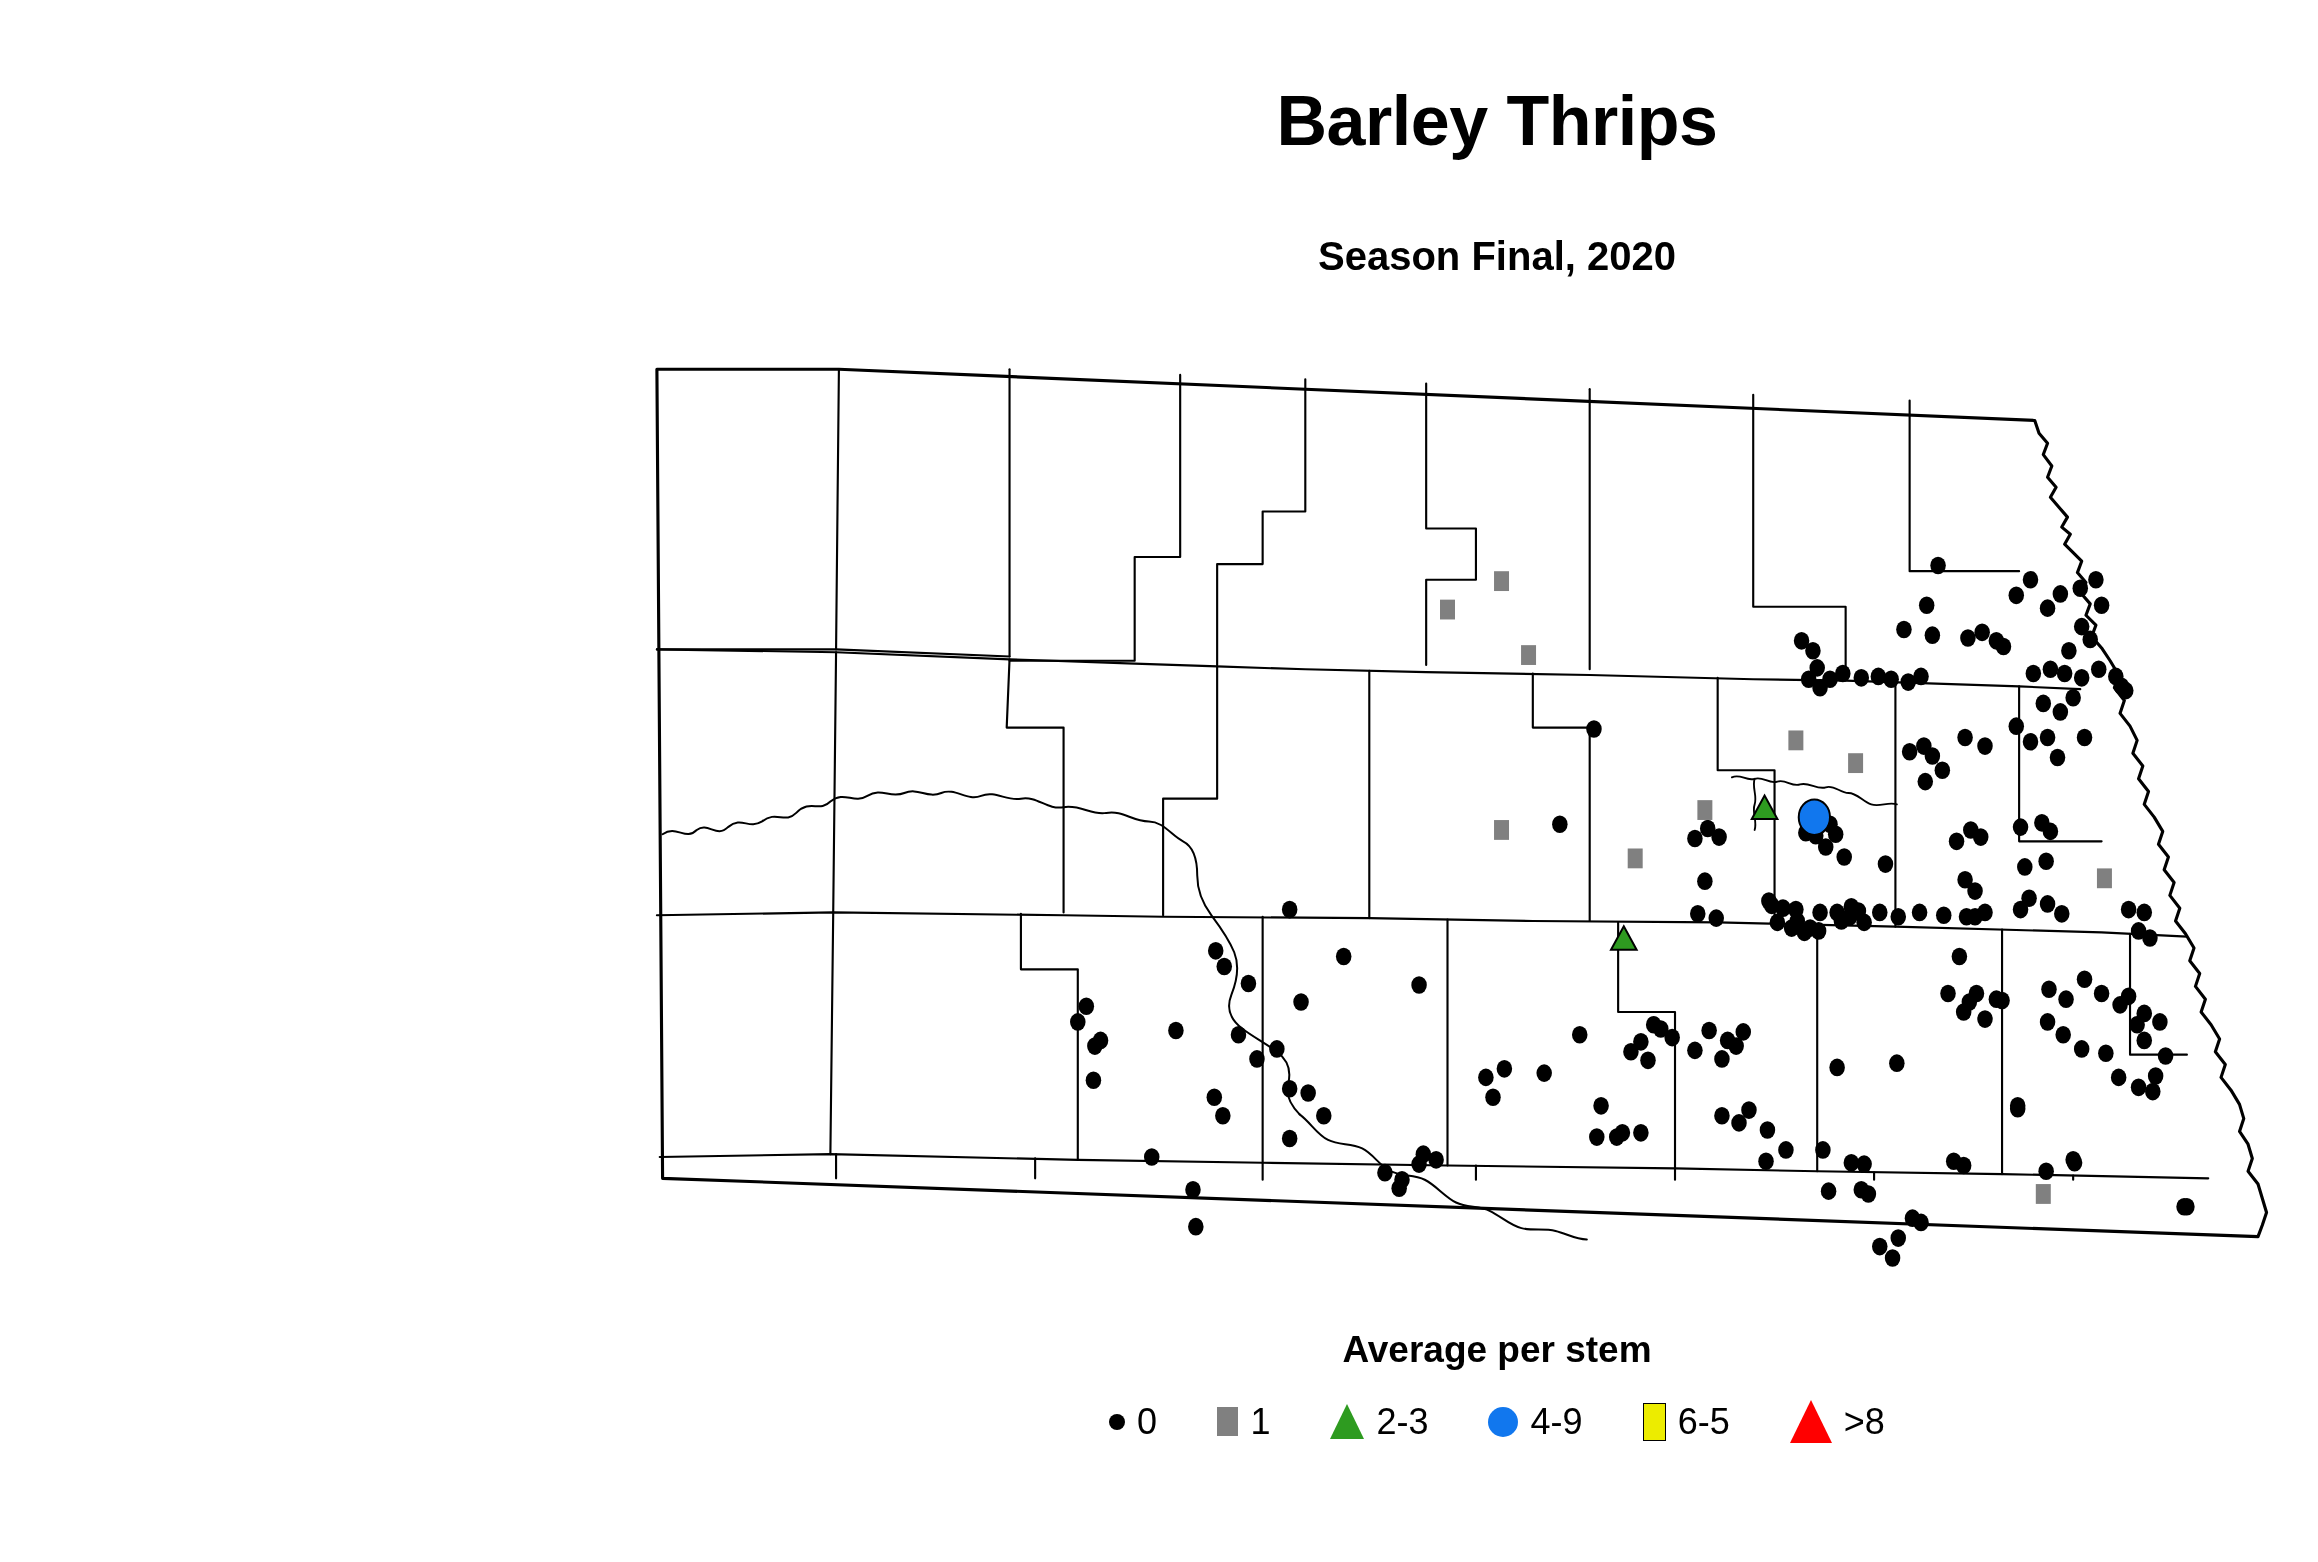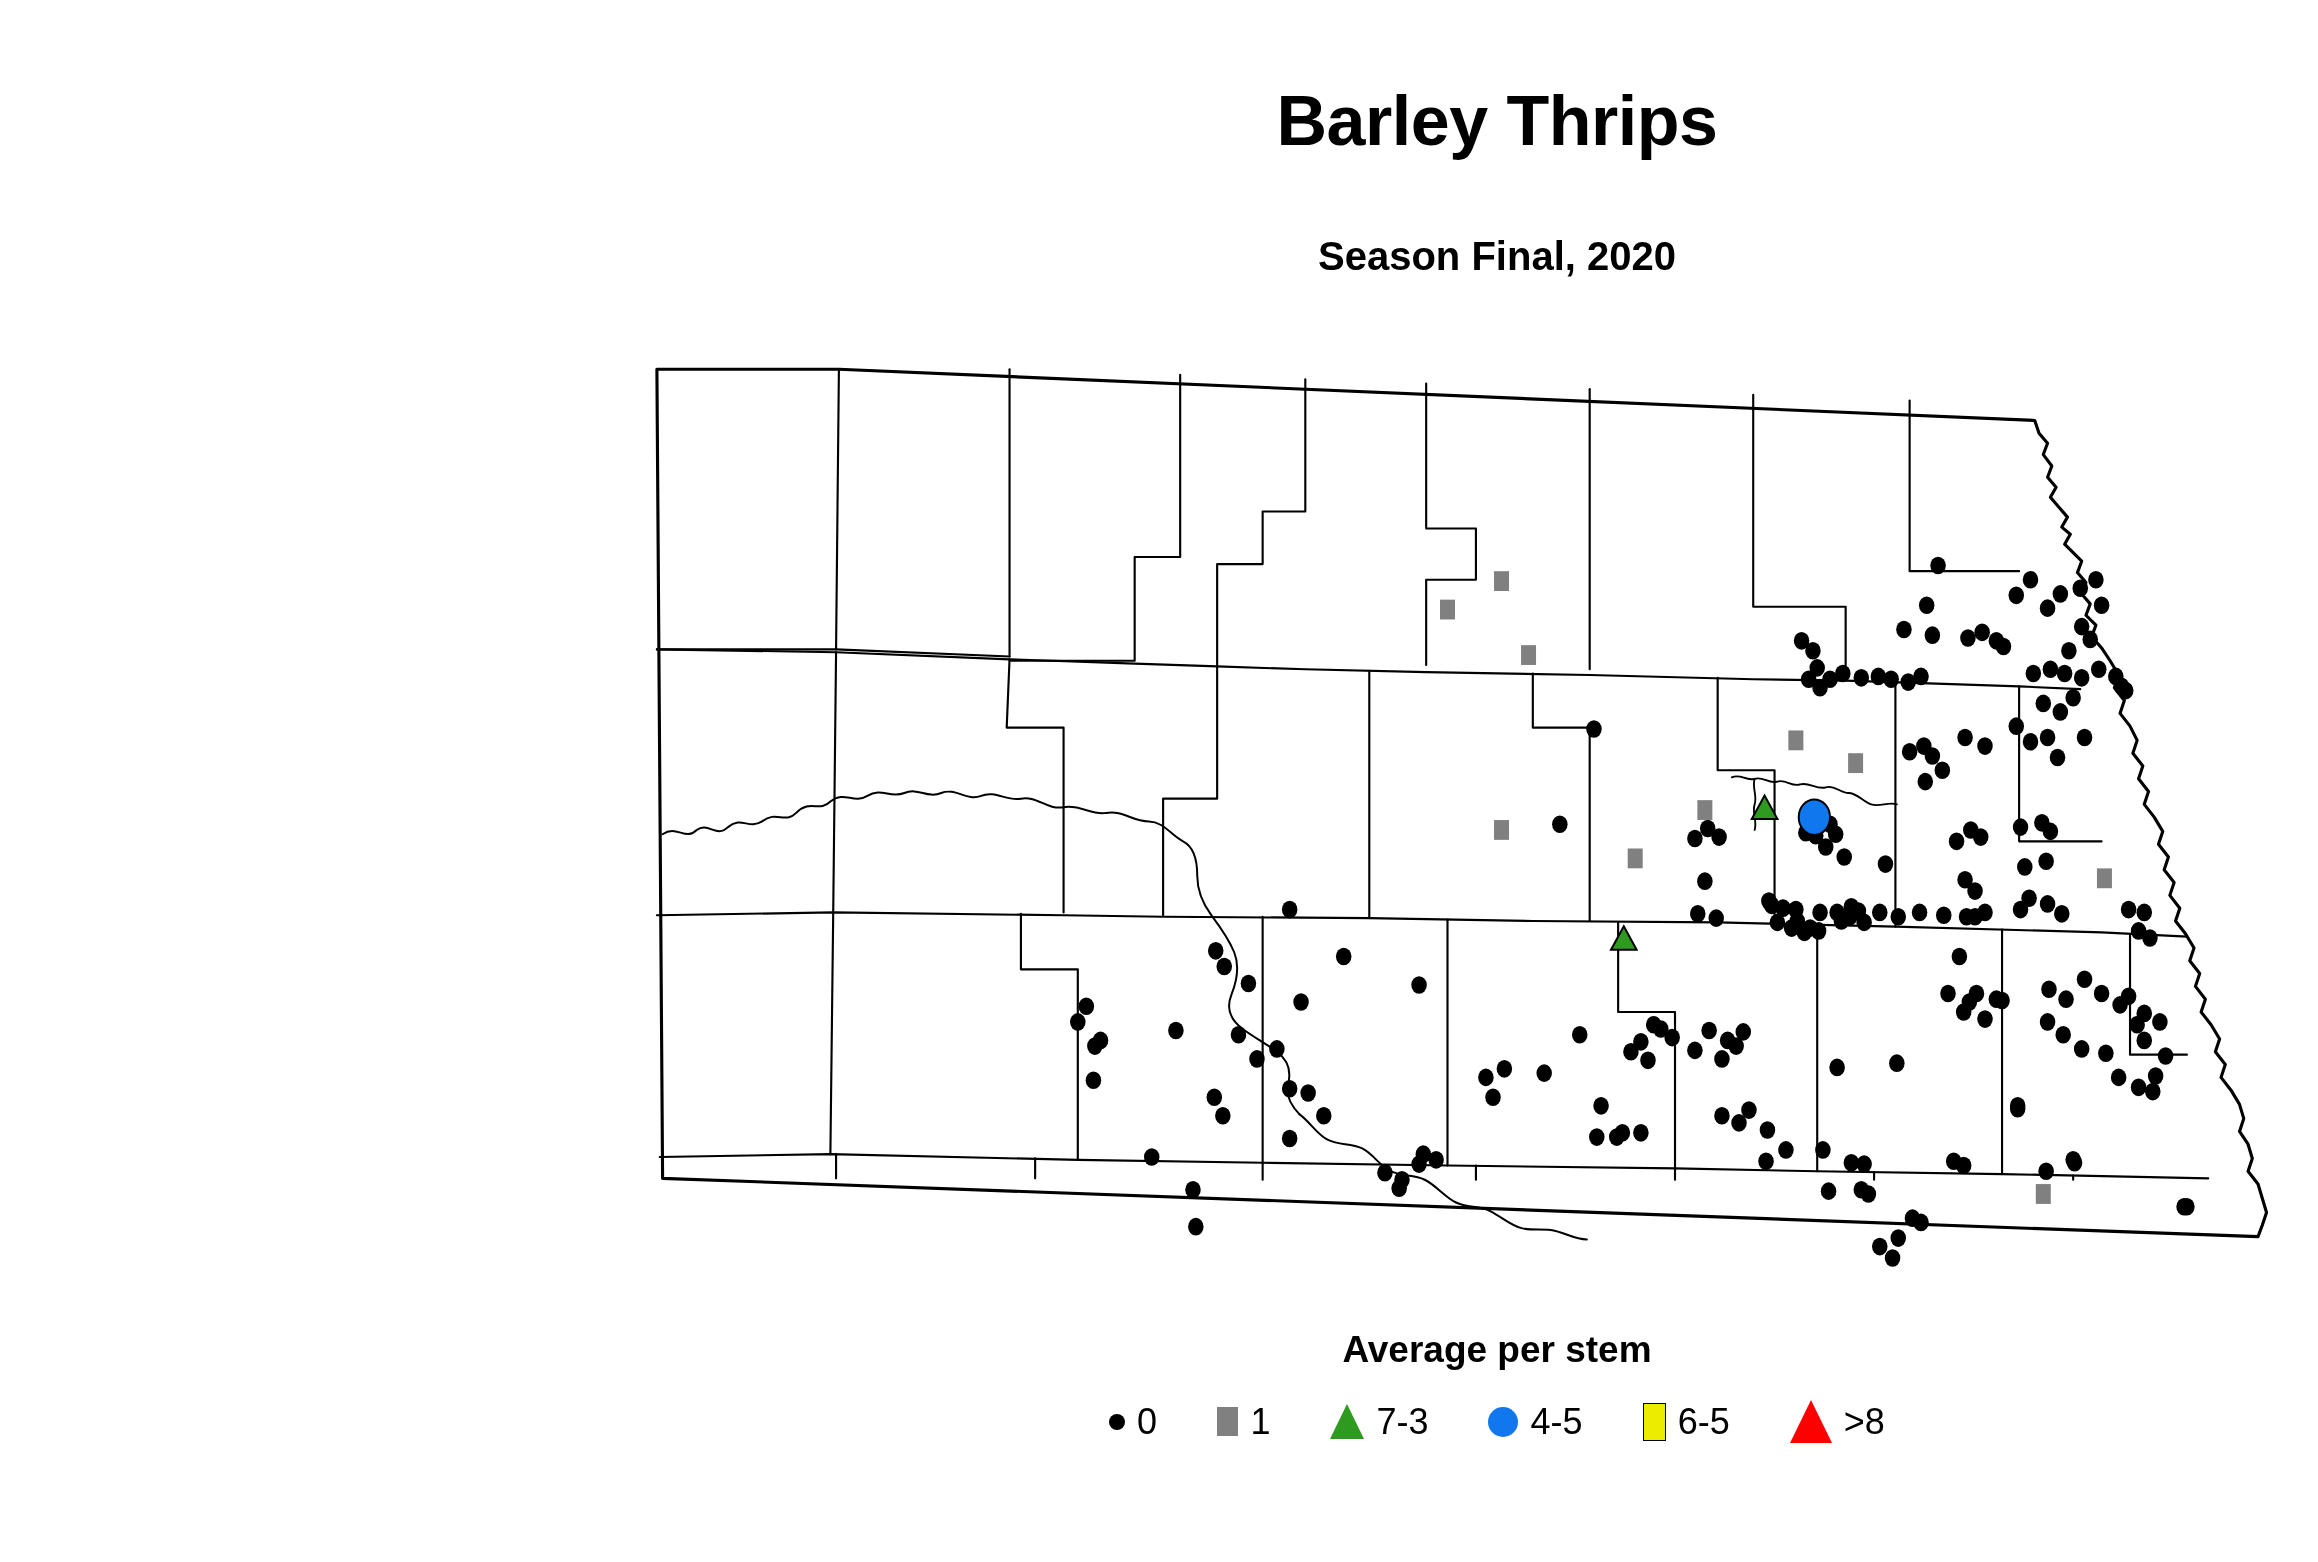--- a/index.html
+++ b/index.html
@@ -407,26 +407,26 @@
         <span class="legend-label">0</span>
       </div>
 
       <div class="legend-item">
         <span class="sw sw-sq-gray"></span>
         <span class="legend-label">1</span>
       </div>
 
       <div class="legend-item">
         <span class="sw sw-tri-green"></span>
-        <span class="legend-label">7-3</span>
+        <span class="legend-label">2-3</span>
       </div>
 
       <div class="legend-item">
         <span class="sw sw-circ-blue"></span>
-        <span class="legend-label">4-5</span>
+        <span class="legend-label">4-9</span>
       </div>
 
       <div class="legend-item">
         <span class="sw sw-sq-yellow"></span>
         <span class="legend-label">6-5</span>
       </div>
 
       <div class="legend-item">
         <span class="sw sw-tri-red"></span>
         <span class="legend-label">&gt;8</span>

